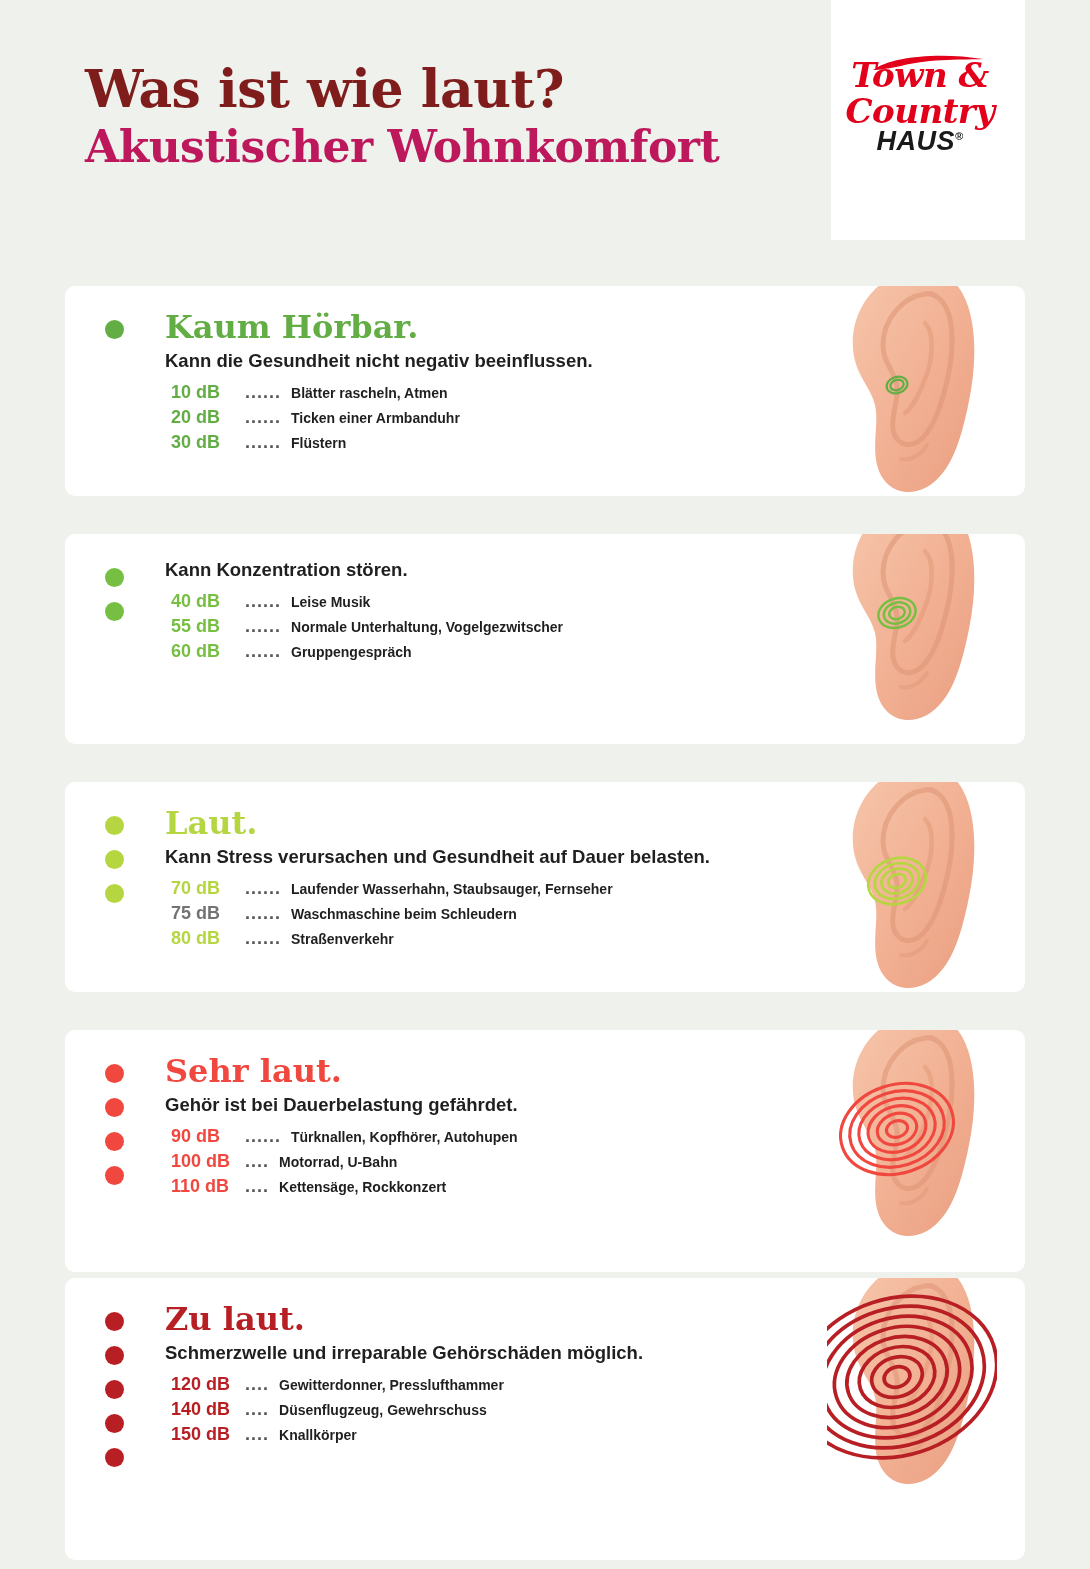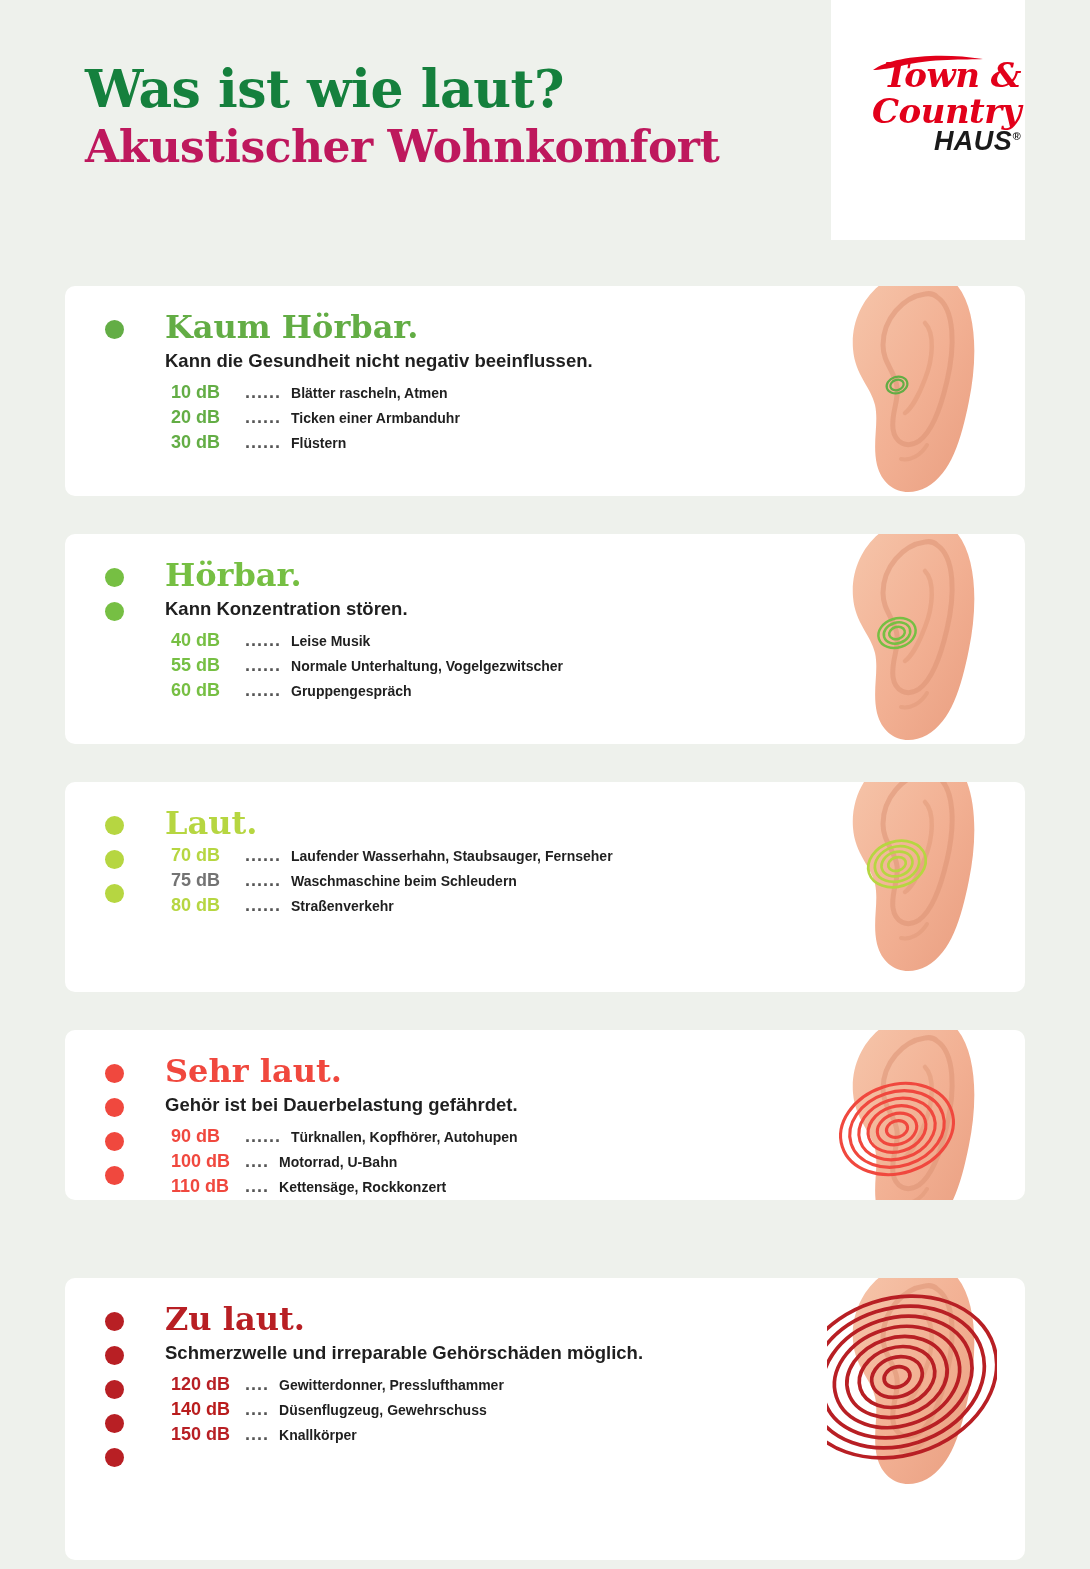--- a/index.html
+++ b/index.html
@@ -25,21 +25,21 @@
   }
   .title-block {
     position: absolute;
     left: 85px;
     top: 62px;
   }
   .title-main {
     font-family: "DejaVu Serif", serif;
     font-weight: bold;
     font-size: 52px;
-    color: #15803d;
+    color: #7f1d1d;
     letter-spacing: -0.5px;
     line-height: 1.05;
     margin: 0;
   }
   .title-sub {
     font-family: "DejaVu Serif", serif;
     font-weight: bold;
     font-size: 44px;
     color: #be185d;
     letter-spacing: -0.5px;
@@ -53,22 +53,21 @@
     top: 0;
     width: 194px;
     height: 240px;
     background: #ffffff;
   }
   .logo-inner {
     position: absolute;
     left: 0;
     top: 58px;
     width: 178px;
-    text-align: right;
-    padding-left: 12px;
+    text-align: center;
   }
   .logo-l1 {
     font-family: "DejaVu Serif", serif;
     font-style: italic;
     font-weight: bold;
     font-size: 34px;
     color: #e2001a;
     line-height: 1.0;
     letter-spacing: -0.5px;
   }
@@ -264,21 +263,20 @@
       </div>
     </div>
     </div>
     <div class="card" style="top: 534px; height: 210px;">
     <div class="card-body">
       <div class="dots">
           <div class="dot" style="background:#76bf43"></div>
           <div class="dot" style="background:#76bf43"></div>
         </div>
       <div class="text-col">
-        <div class="cat-title" style="color:#76bf43">Hörbar.</div>
         <div class="cat-sub">Kann Konzentration stören.</div>
 
       <div class="row">
         <span class="db" style="color:#76bf43">40 dB</span>
         <span class="dotsep">......</span>
         <span class="desc">Leise Musik</span>
       </div>
       <div class="row">
         <span class="db" style="color:#76bf43">55 dB</span>
         <span class="dotsep">......</span>
@@ -313,20 +311,21 @@
     </div>
     <div class="card" style="top: 782px; height: 210px;">
     <div class="card-body">
       <div class="dots">
           <div class="dot" style="background:#b6d641"></div>
           <div class="dot" style="background:#b6d641"></div>
           <div class="dot" style="background:#b6d641"></div>
         </div>
       <div class="text-col">
         <div class="cat-title" style="color:#b6d641">Laut.</div>
+        <div class="cat-sub">Kann Stress verursachen und Gesundheit auf Dauer belasten.</div>
 
       <div class="row">
         <span class="db" style="color:#b6d641">70 dB</span>
         <span class="dotsep">......</span>
         <span class="desc">Laufender Wasserhahn, Staubsauger, Fernseher</span>
       </div>
       <div class="row">
         <span class="db" style="color:#737373">75 dB</span>
         <span class="dotsep">......</span>
         <span class="desc">Waschmaschine beim Schleudern</span>
@@ -352,21 +351,21 @@
     <path d="M98,60 C108,70 106,96 98,116 C92,132 84,146 78,150" fill="none" stroke="#dd9474" stroke-width="4.5" stroke-linecap="round" opacity="0.45"></path>
     <path d="M74,196 C84,198 94,192 100,182" fill="none" stroke="#dd9474" stroke-width="4" stroke-linecap="round" opacity="0.4"></path>
     <ellipse cx="70" cy="122" rx="9.0" ry="6.7" fill="none" stroke="#b6d641" stroke-width="2.7" transform="rotate(-18 70 122)"></ellipse>
             <ellipse cx="70" cy="122" rx="15.8" ry="12.0" fill="none" stroke="#b6d641" stroke-width="2.7" transform="rotate(-18 70 122)"></ellipse>
             <ellipse cx="70" cy="122" rx="22.6" ry="17.3" fill="none" stroke="#b6d641" stroke-width="2.7" transform="rotate(-18 70 122)"></ellipse>
             <ellipse cx="70" cy="122" rx="29.4" ry="22.5" fill="none" stroke="#b6d641" stroke-width="2.7" transform="rotate(-18 70 122)"></ellipse>
   </svg>
       </div>
     </div>
     </div>
-    <div class="card" style="top: 1030px; height: 170px;">
+    <div class="card" style="top: 1030px; height: 242px;">
     <div class="card-body">
       <div class="dots">
           <div class="dot" style="background:#f0483e"></div>
           <div class="dot" style="background:#f0483e"></div>
           <div class="dot" style="background:#f0483e"></div>
           <div class="dot" style="background:#f0483e"></div>
         </div>
       <div class="text-col">
         <div class="cat-title" style="color:#f0483e">Sehr laut.</div>
         <div class="cat-sub">Gehör ist bei Dauerbelastung gefährdet.</div>

